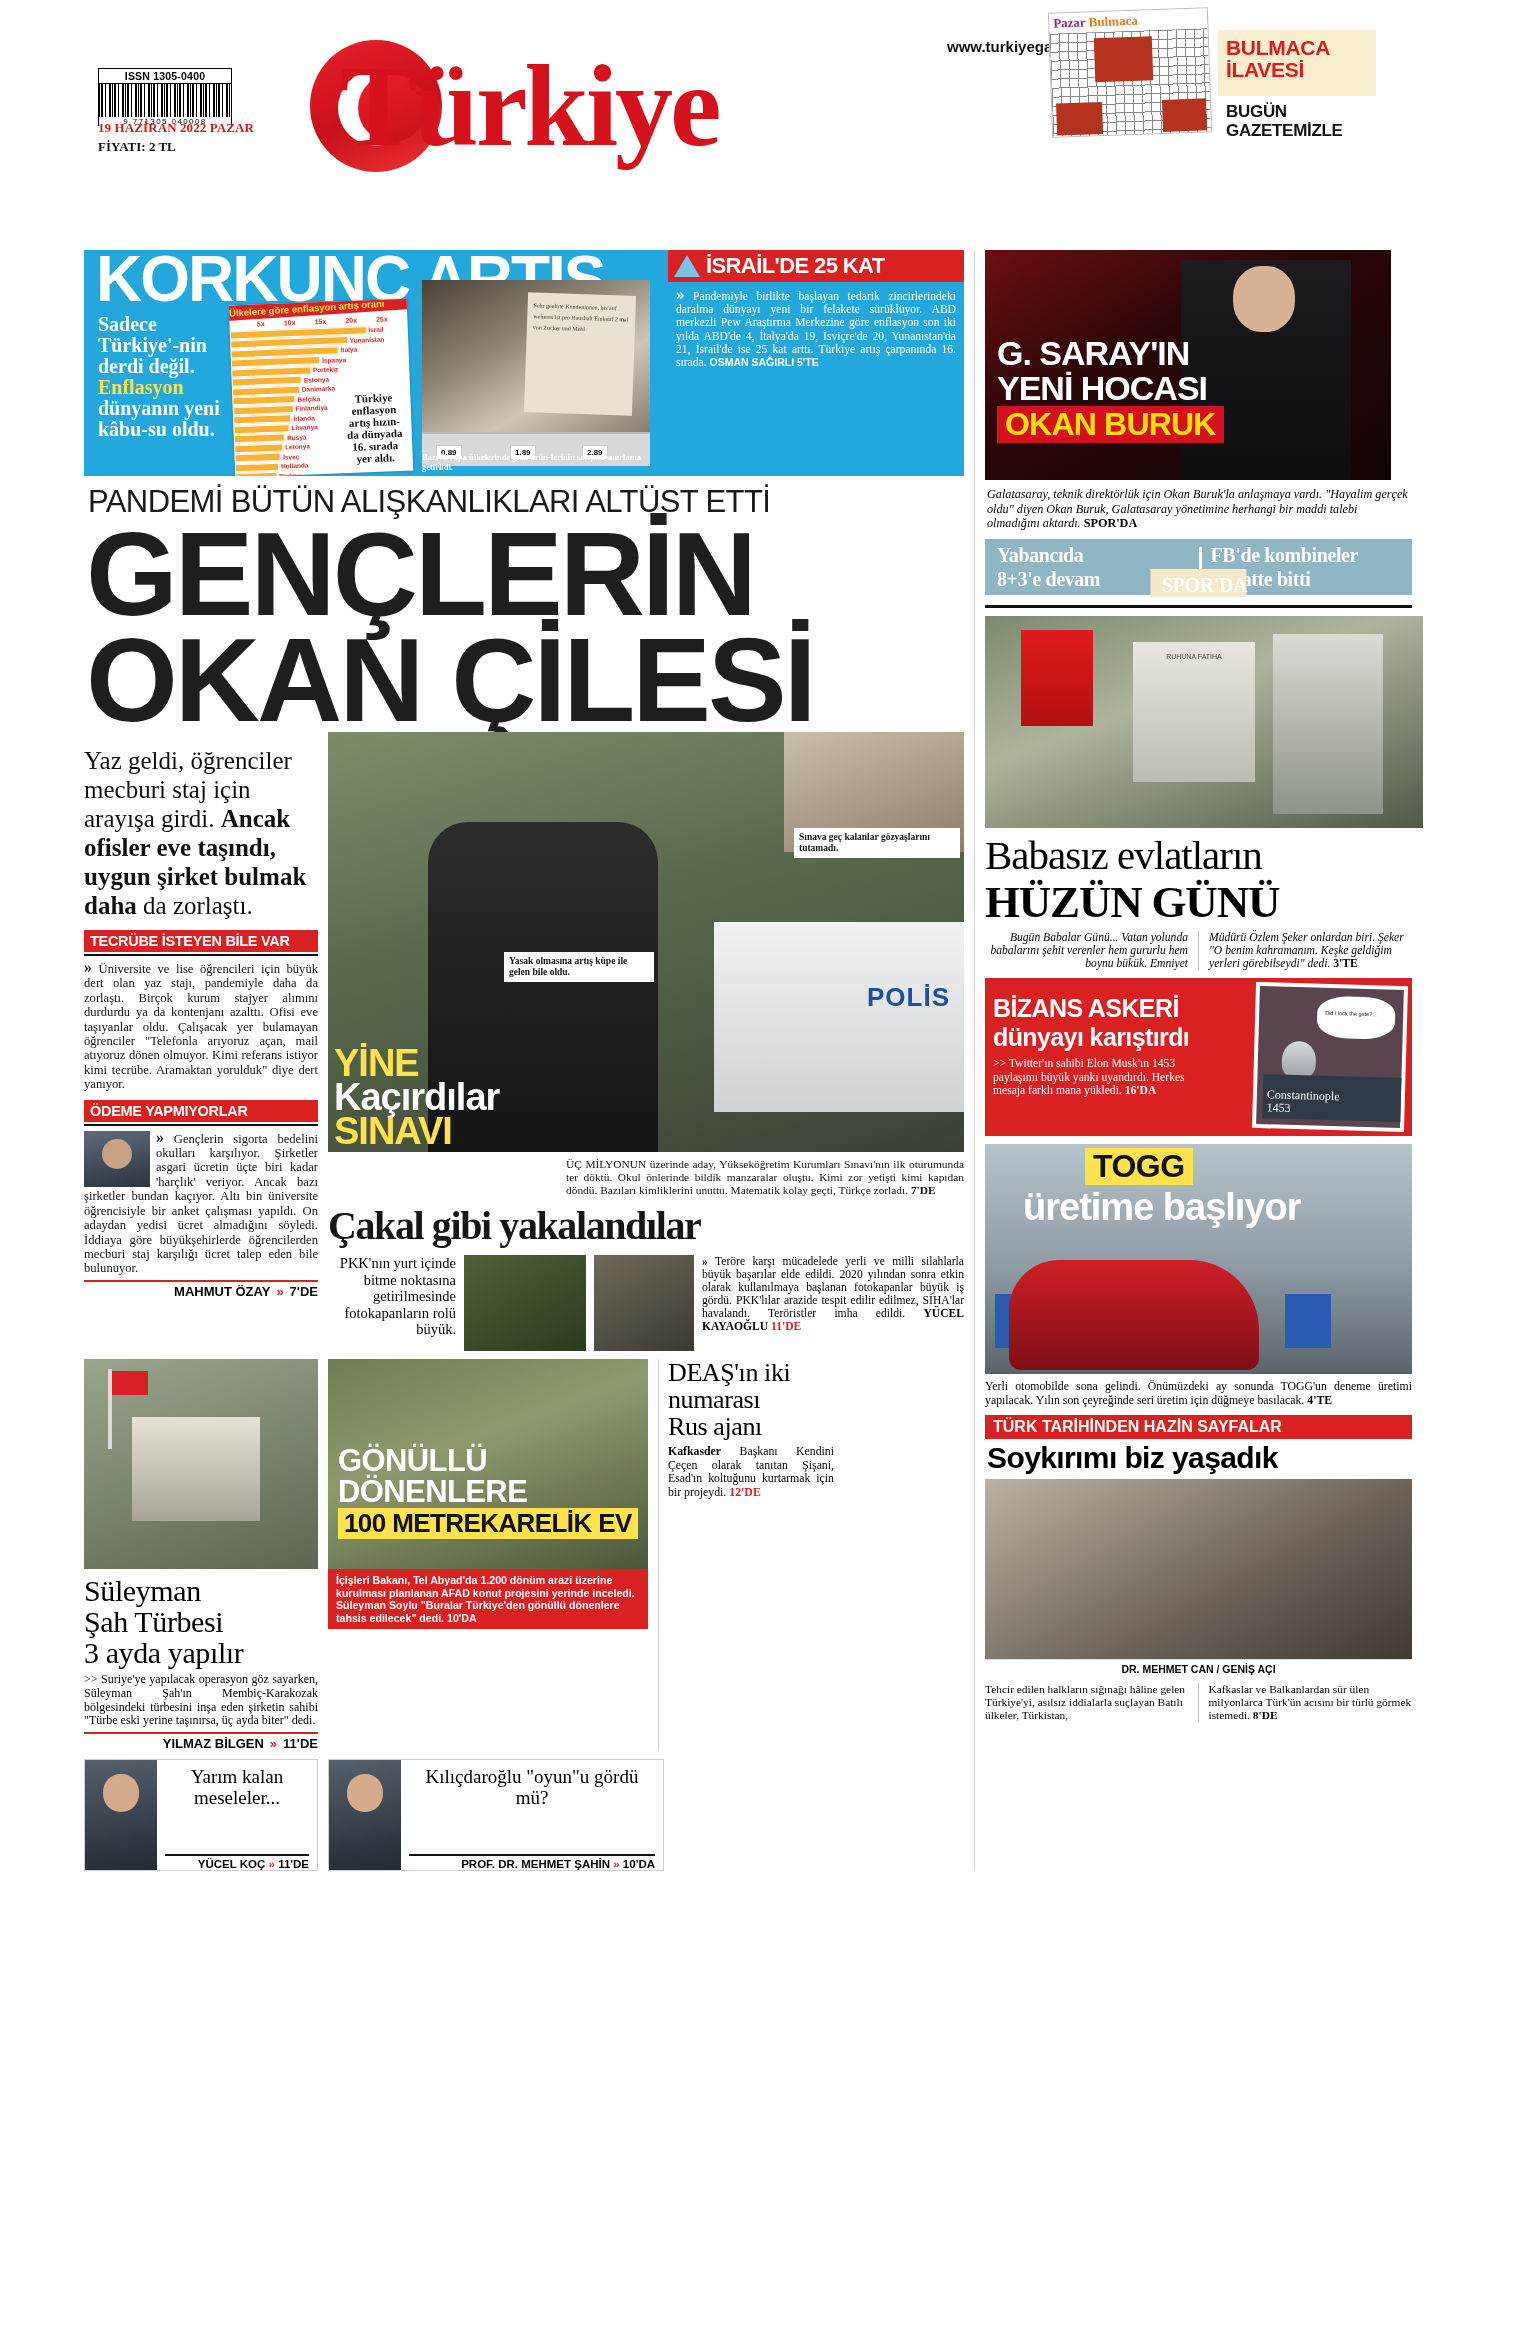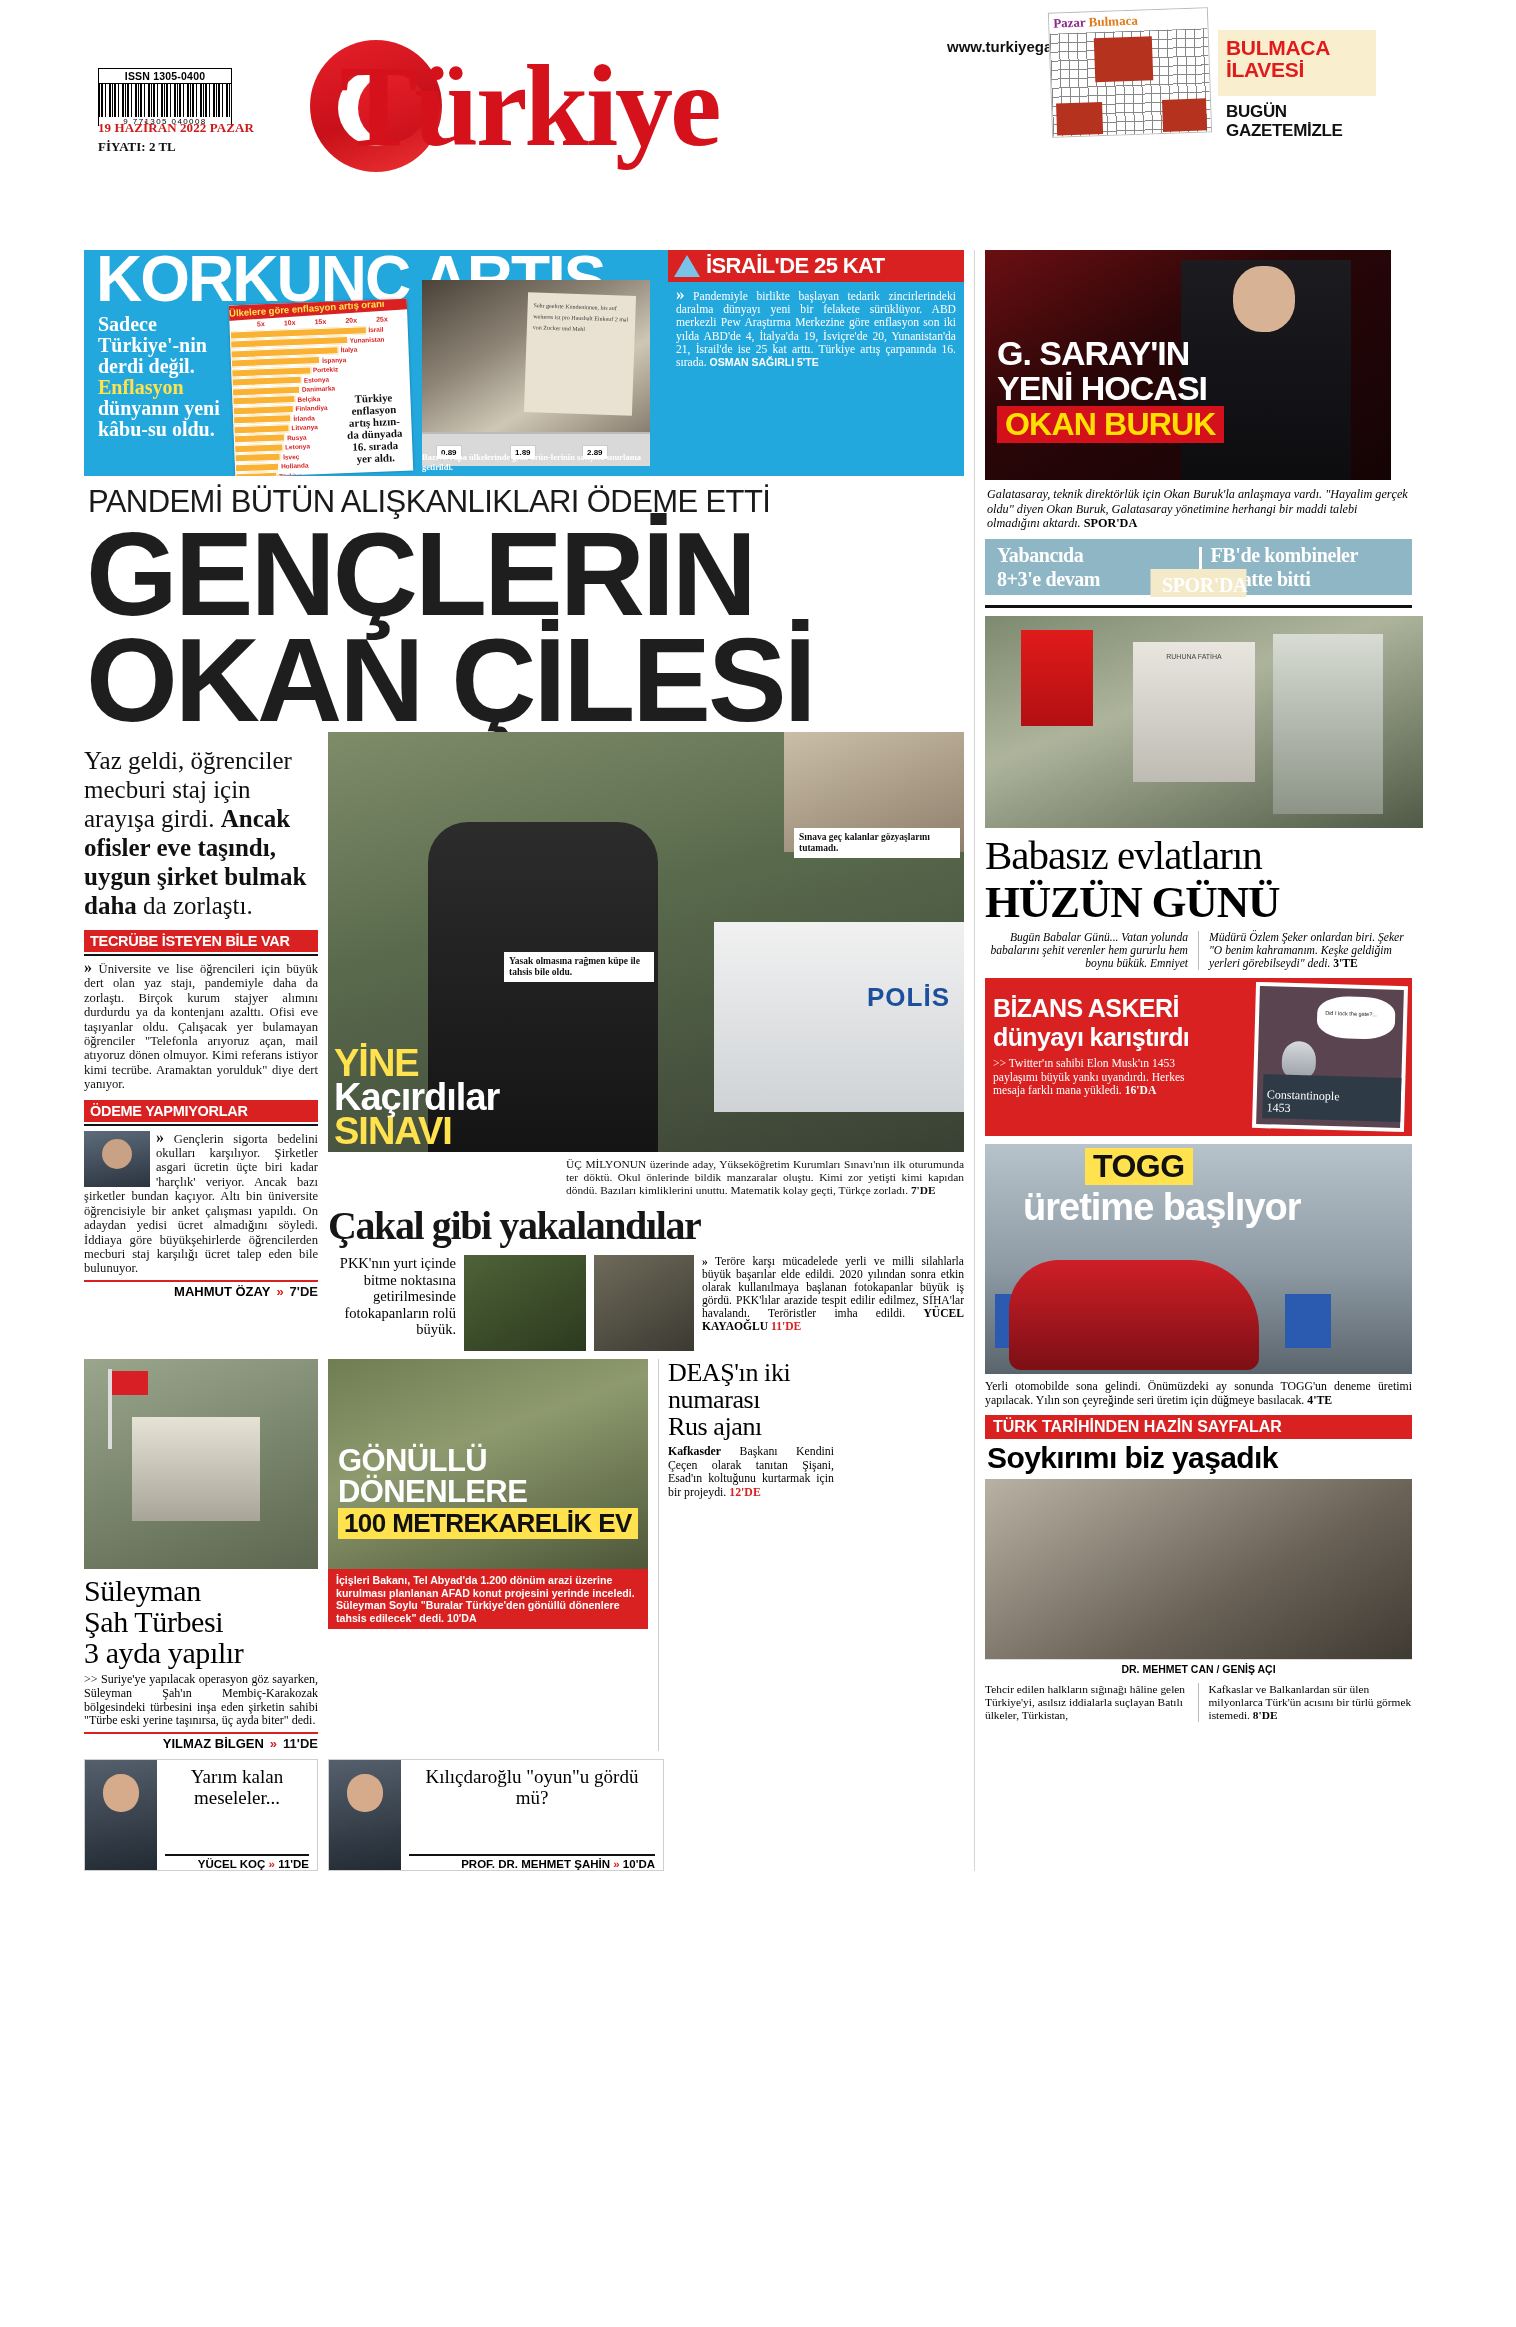--- a/index.html
+++ b/index.html
@@ -589,21 +589,21 @@
             <span>İSRAİL'DE 25 KAT</span>
           </div>
           <div class="israil-body">
             <span class="qm">»</span>
             <span>Pandemiyle birlikte başlayan tedarik zincirlerindeki daralma dünyayı yeni bir felakete sürüklüyor. ABD merkezli Pew Araştırma Merkezine göre enflasyon son iki yılda ABD'de 4, İtalya'da 19, İsviçre'de 20, Yunanistan'da 21, İsrail'de ise 25 kat arttı. Türkiye artış çarpanında 16. sırada.</span>
             <span class="ref">OSMAN SAĞIRLI 5'TE</span>
           </div>
         </div>
       </div>
 
-      <div class="kicker">PANDEMİ BÜTÜN ALIŞKANLIKLARI ÖDEME ETTİ</div>
+      <div class="kicker">PANDEMİ BÜTÜN ALIŞKANLIKLARI ALTÜST ETTİ</div>
       <div class="bighead">GENÇLERİN</div>
       <div class="bighead">OKAN ÇİLESİ</div>
 
       <div style="display:flex; gap:10px;">
         <div style="width:234px">
           <div class="deck" style="width:234px; margin-left:0">
             <span>Yaz geldi, öğrenciler mecburi staj için arayışa girdi. </span><b>Ancak ofisler eve taşındı, uygun şirket bulmak daha </b><span>da zorlaştı.</span>
           </div>
 
           <div style="margin-top:10px">
@@ -630,21 +630,21 @@
         </div>
 
         <div style="width:636px">
           <div class="photo-main">
             <div class="girl"></div>
             <div class="van">
               <div class="police">POLİS</div>
             </div>
             <div class="person"></div>
             <div class="cap-white" style="right:4px; top:96px; width:166px">Sınava geç kalanlar gözyaşlarını tutamadı.</div>
-            <div class="cap-white" style="left:176px; top:220px; width:150px">Yasak olmasına rağmen küpe ile tahsis bile oldu.</div>
+            <div class="cap-white" style="left:176px; top:220px; width:150px">Yasak olmasına artış küpe ile gelen bile oldu.</div>
             <div class="yine">
               <div><span class="y1">YİNE</span></div>
               <div><span class="w">Kaçırdılar</span></div>
               <div><span class="y1">SINAVI</span></div>
             </div>
           </div>
 
           <div style="display:flex; gap:10px;">
             <div style="width:228px"></div>
             <div class="sinav-txt" style="flex:1">

